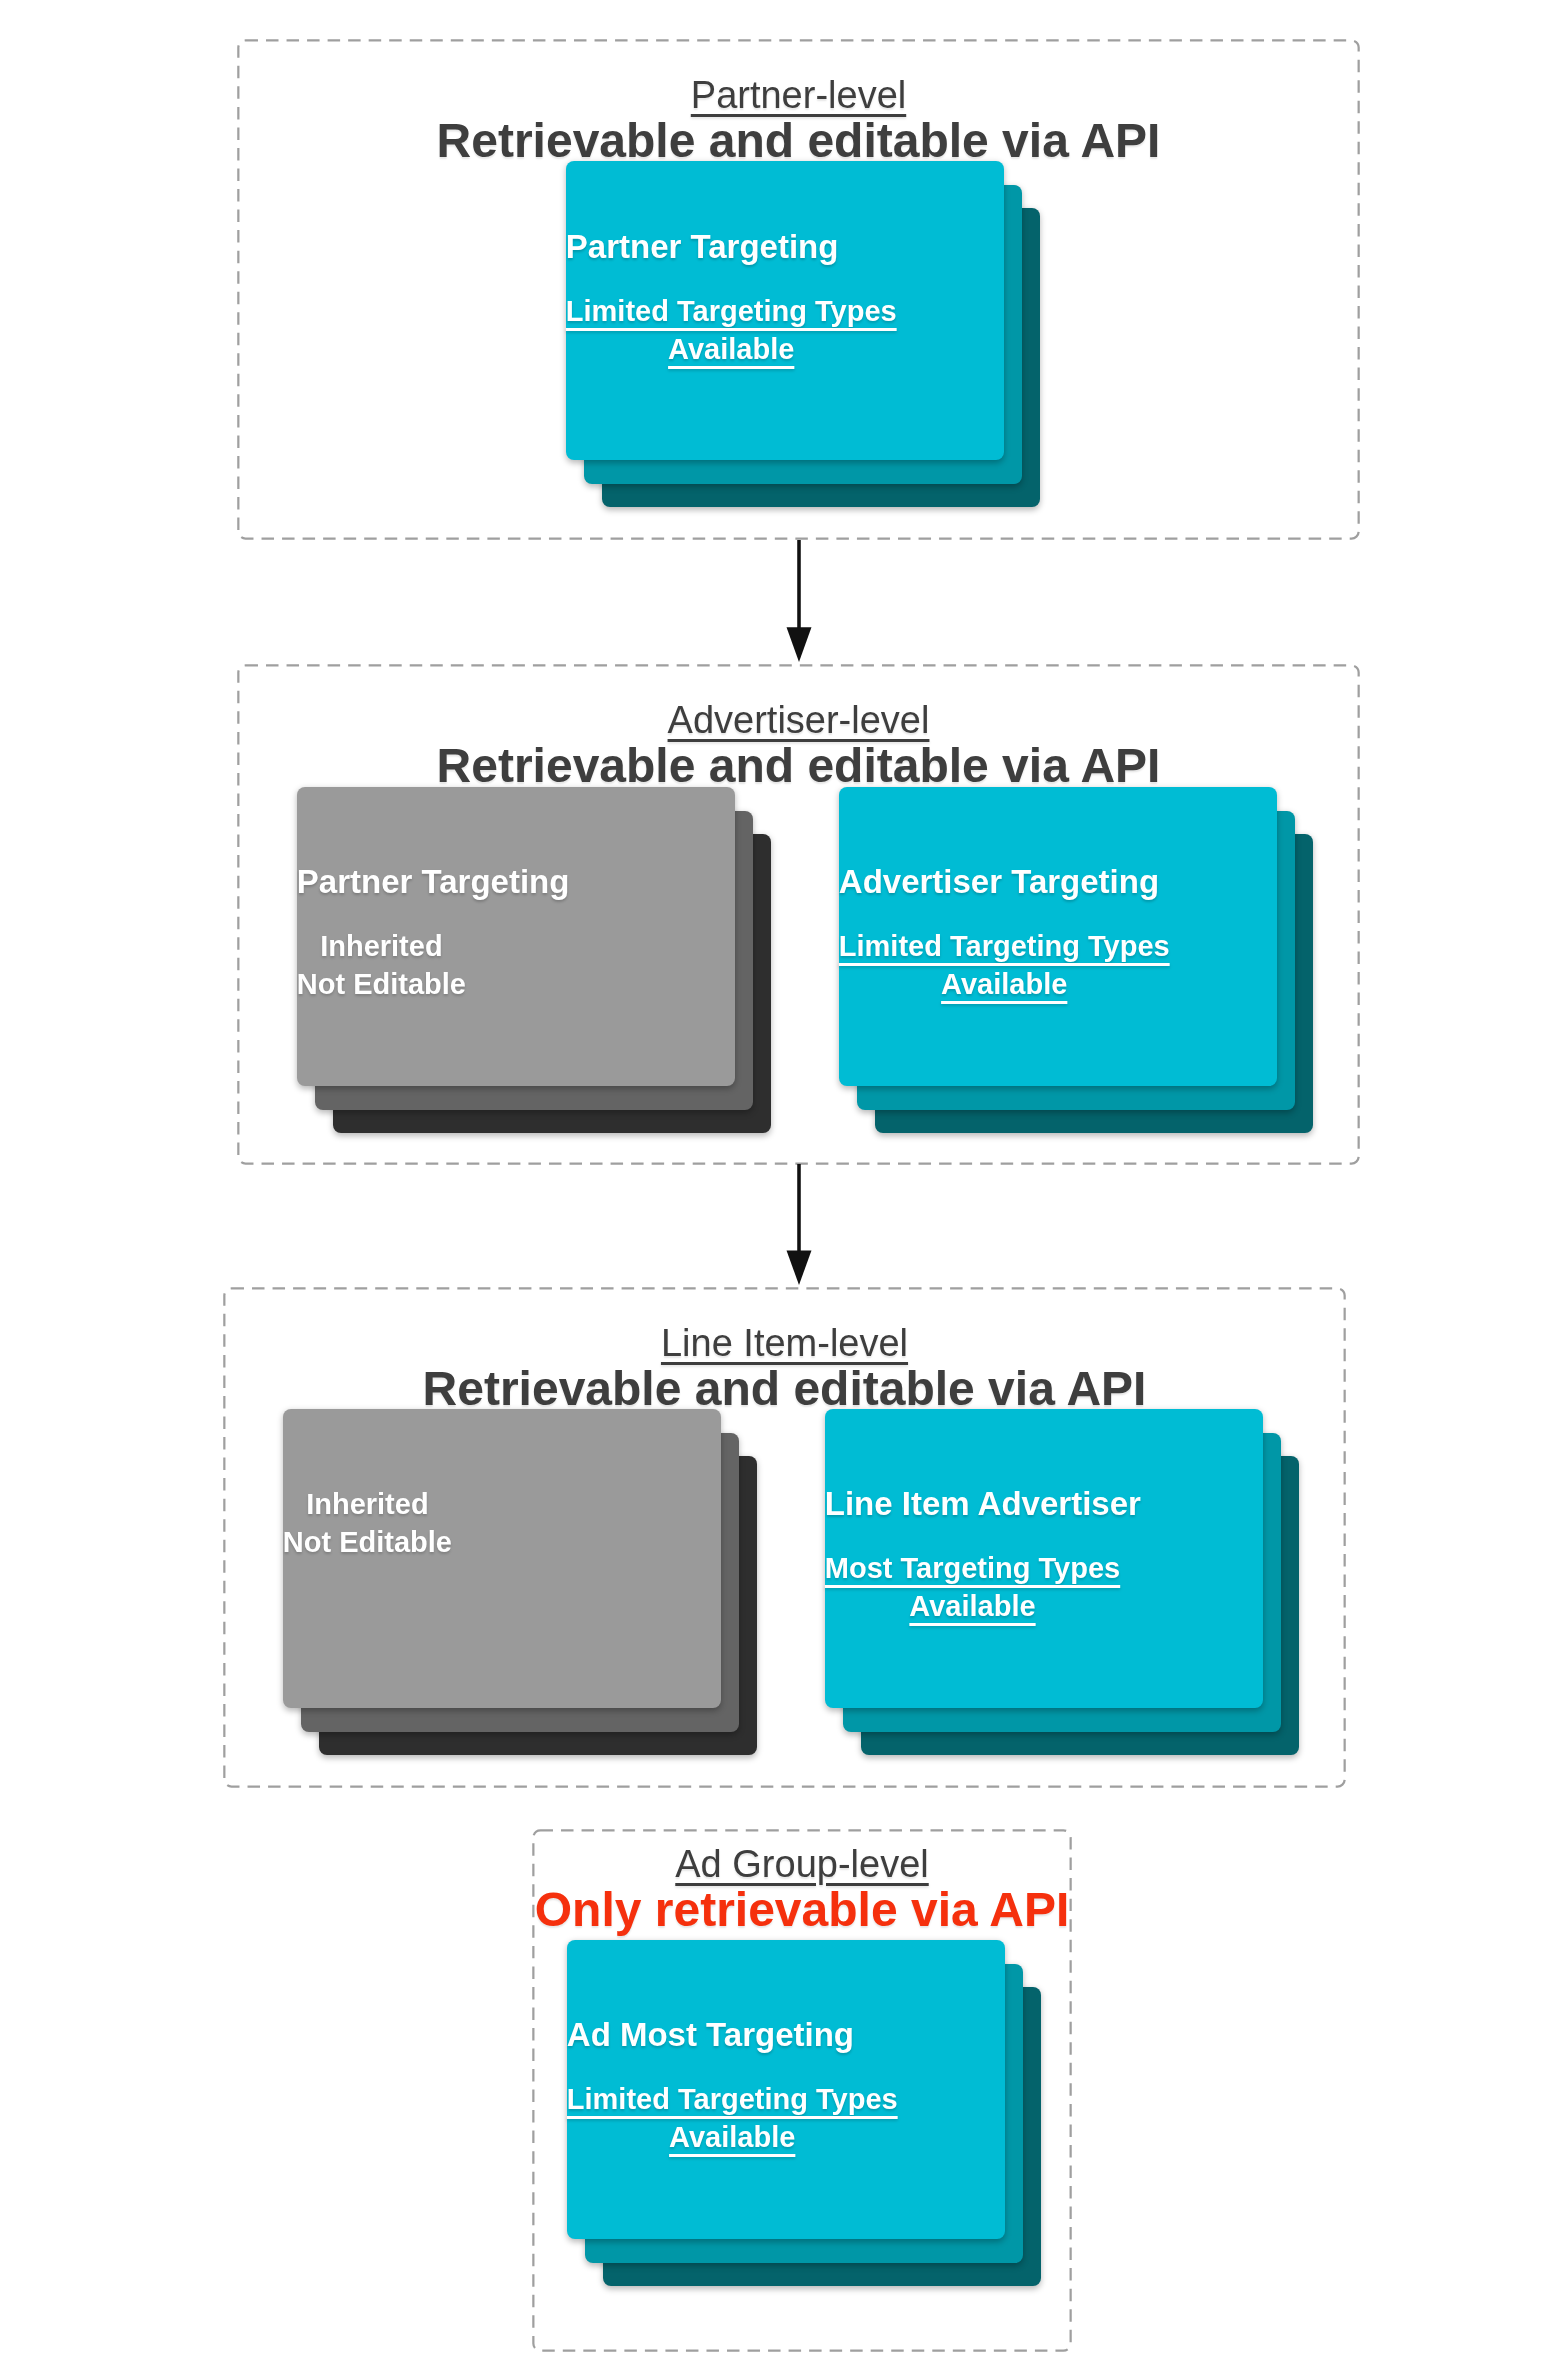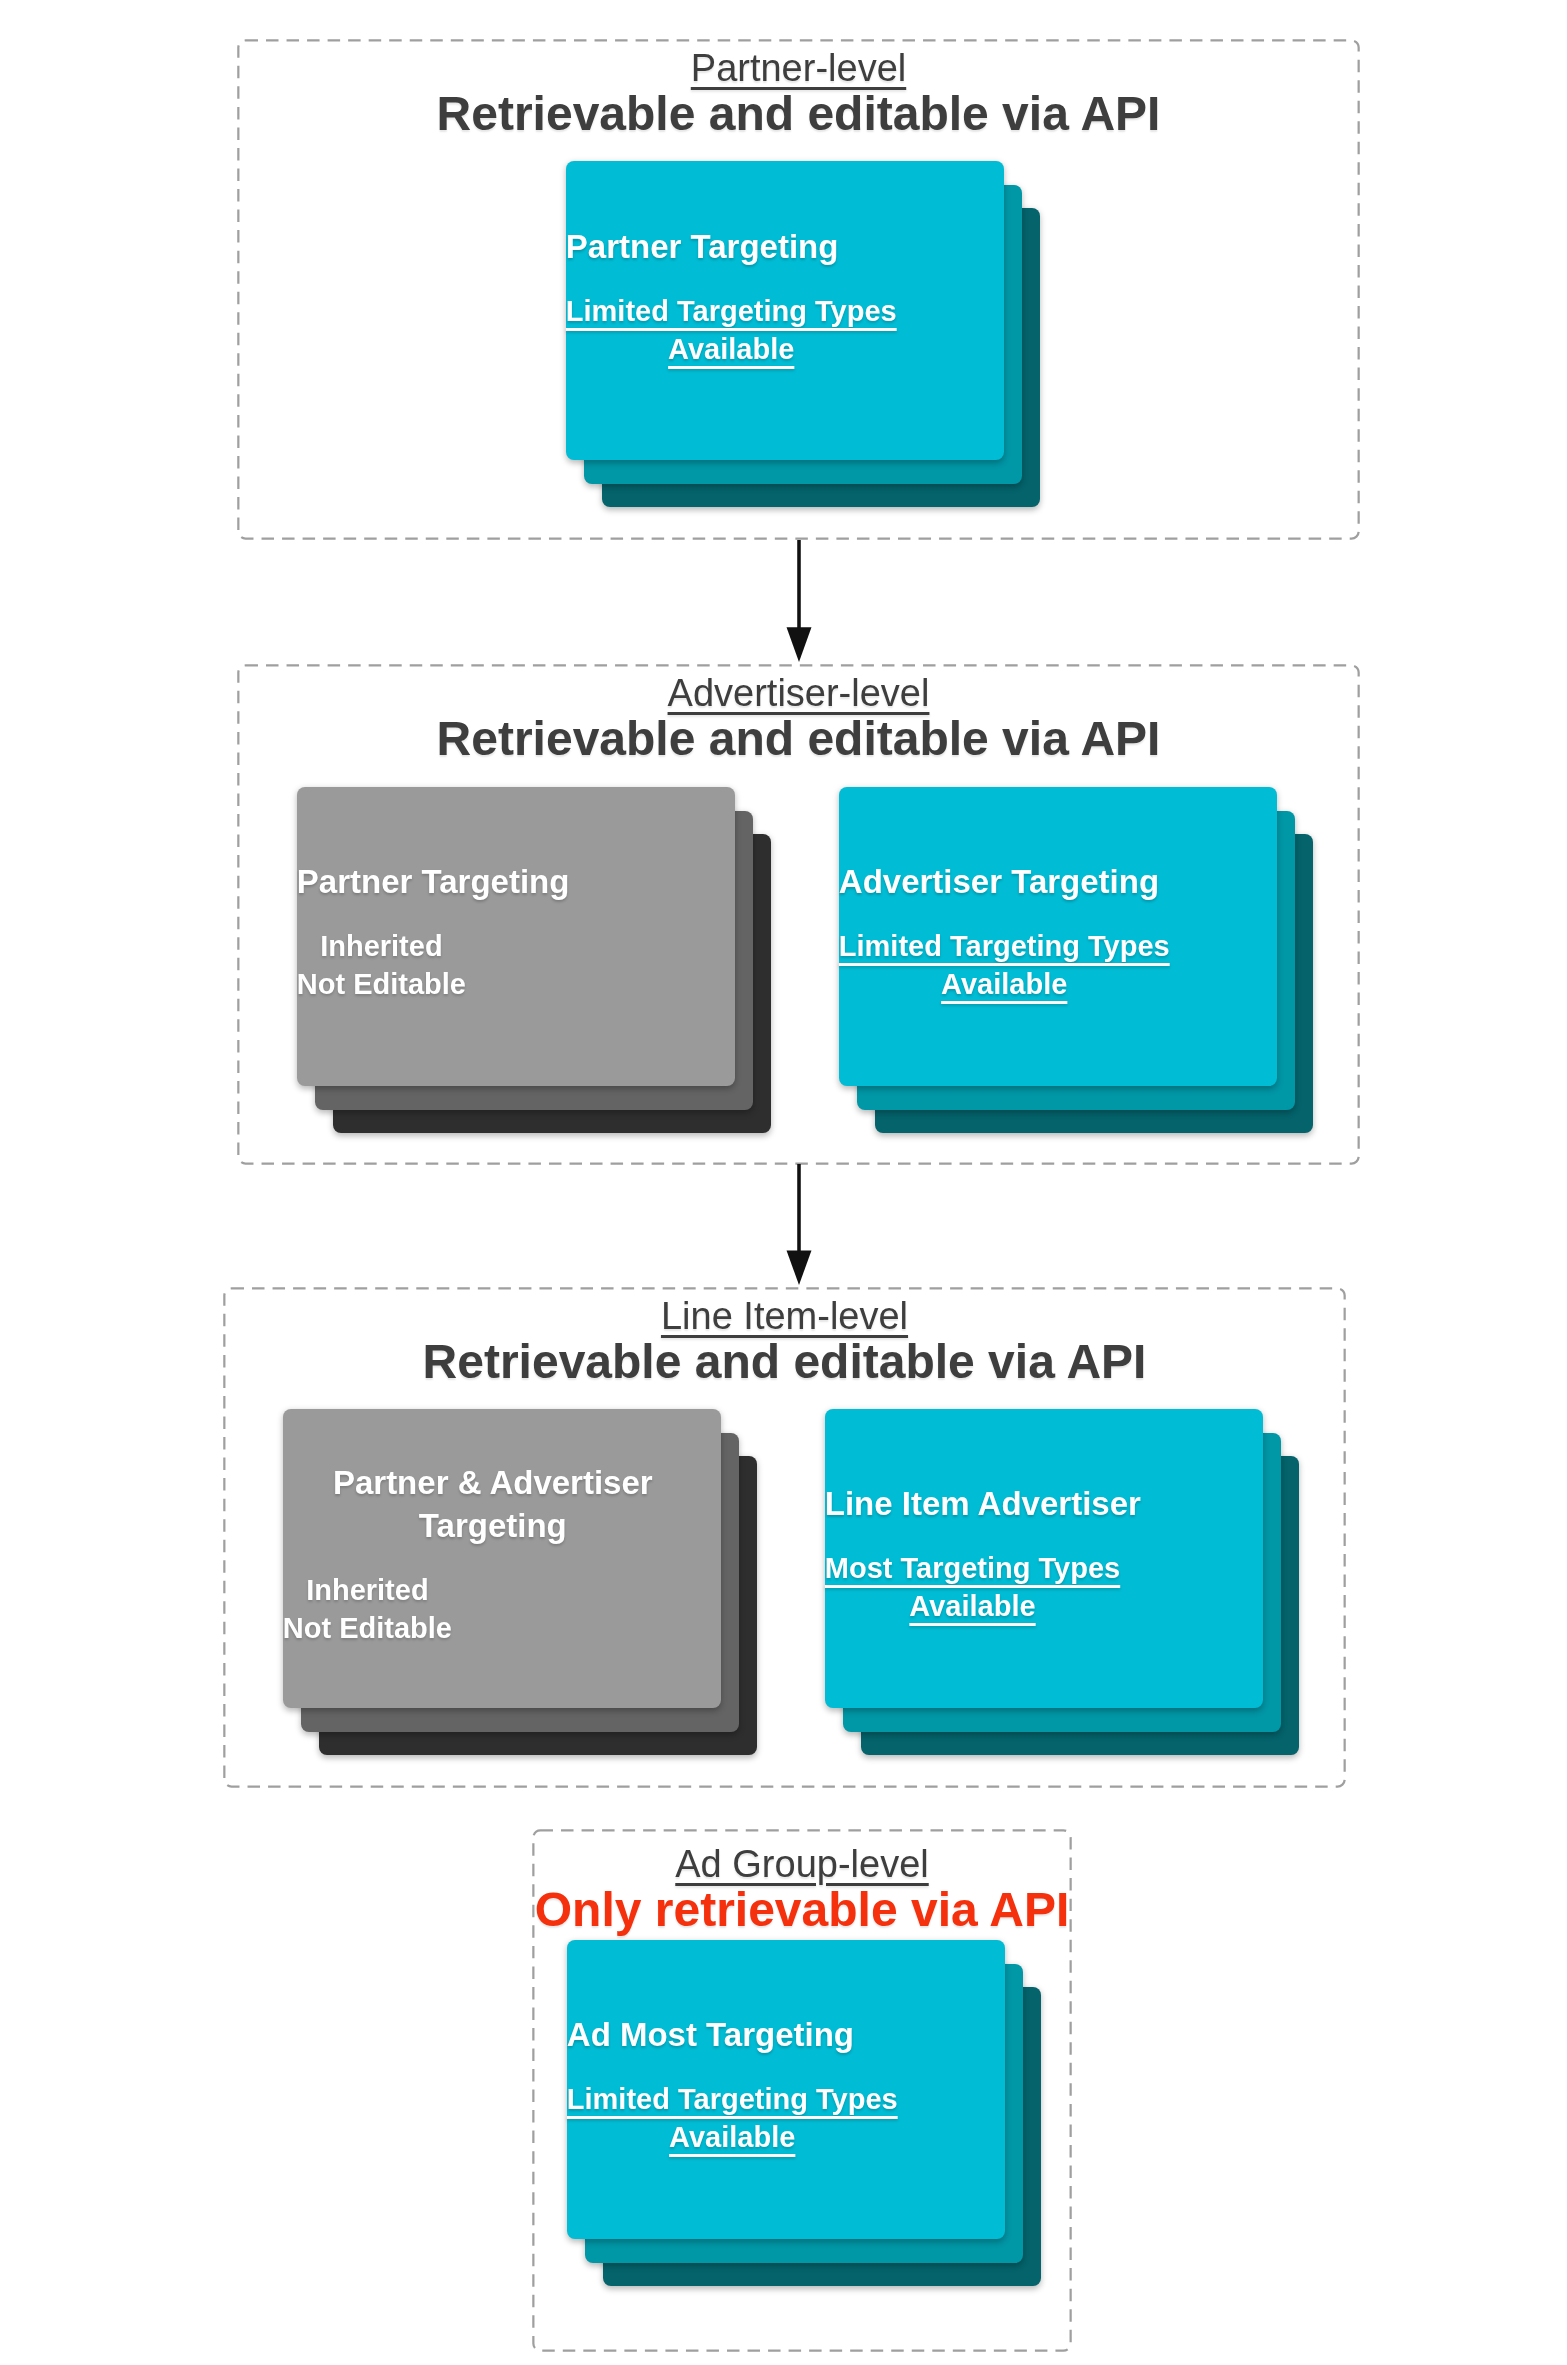--- a/index.html
+++ b/index.html
@@ -9,21 +9,21 @@
   }
   html,body{margin:0;padding:0;background:#ffffff;}
   .canvas{
     position:relative;width:1567px;height:2366px;background:#ffffff;
     font-family:"Liberation Sans", sans-serif;overflow:hidden;
   }
   .level-box{position:absolute;}
   .border-svg{position:absolute;left:0;top:0;}
   .level-inner{position:absolute;left:1.8px;top:1.8px;right:1.8px;bottom:1.8px;}
   .level-title{
-    margin-top:4px;text-align:center;font-size:38px;font-weight:400;
+    margin-top:31px;text-align:center;font-size:38px;font-weight:400;
     line-height:46px;color:var(--heading);
     text-decoration:underline;text-decoration-thickness:2.7px;text-underline-offset:6.3px;
     text-shadow:0 1.8px 1.8px rgba(0,0,0,0.10);
   }
   .level-subtitle{
     text-align:center;font-size:48px;font-weight:700;line-height:46px;
     color:var(--heading);text-shadow:0 1.8px 1.8px rgba(0,0,0,0.10);
   }
   .level-subtitle.red{color:var(--red);}
   .stack{position:absolute;width:475px;height:350px;}
@@ -131,21 +131,20 @@
     <svg class="border-svg" width="1123" height="501" viewBox="0 0 1258 561">
       <rect x="1.5" y="1.5" width="1255" height="558" rx="8" fill="none" stroke="#9f9f9f" stroke-width="2.5" stroke-dasharray="14 9"></rect>
     </svg>
     <div class="level-inner">
       <div class="level-title">Line Item-level</div>
       <div class="level-subtitle">Retrievable and editable via API</div>
       <div class="stack gray two-line-title" style="left:58px;top:120px;">
         <div class="layer back"></div>
         <div class="layer mid"></div>
         <div class="layer front card">
-          <div class="card-title">Partner &amp; Advertiser Targeting</div>
           <div class="card-lines">
             <div class="card-line">Inherited</div>
             <div class="card-line">Not Editable</div>
           </div>
         </div>
       </div>
       <div class="stack teal" style="left:600px;top:120px;">
         <div class="layer back"></div>
         <div class="layer mid"></div>
         <div class="layer front card">

